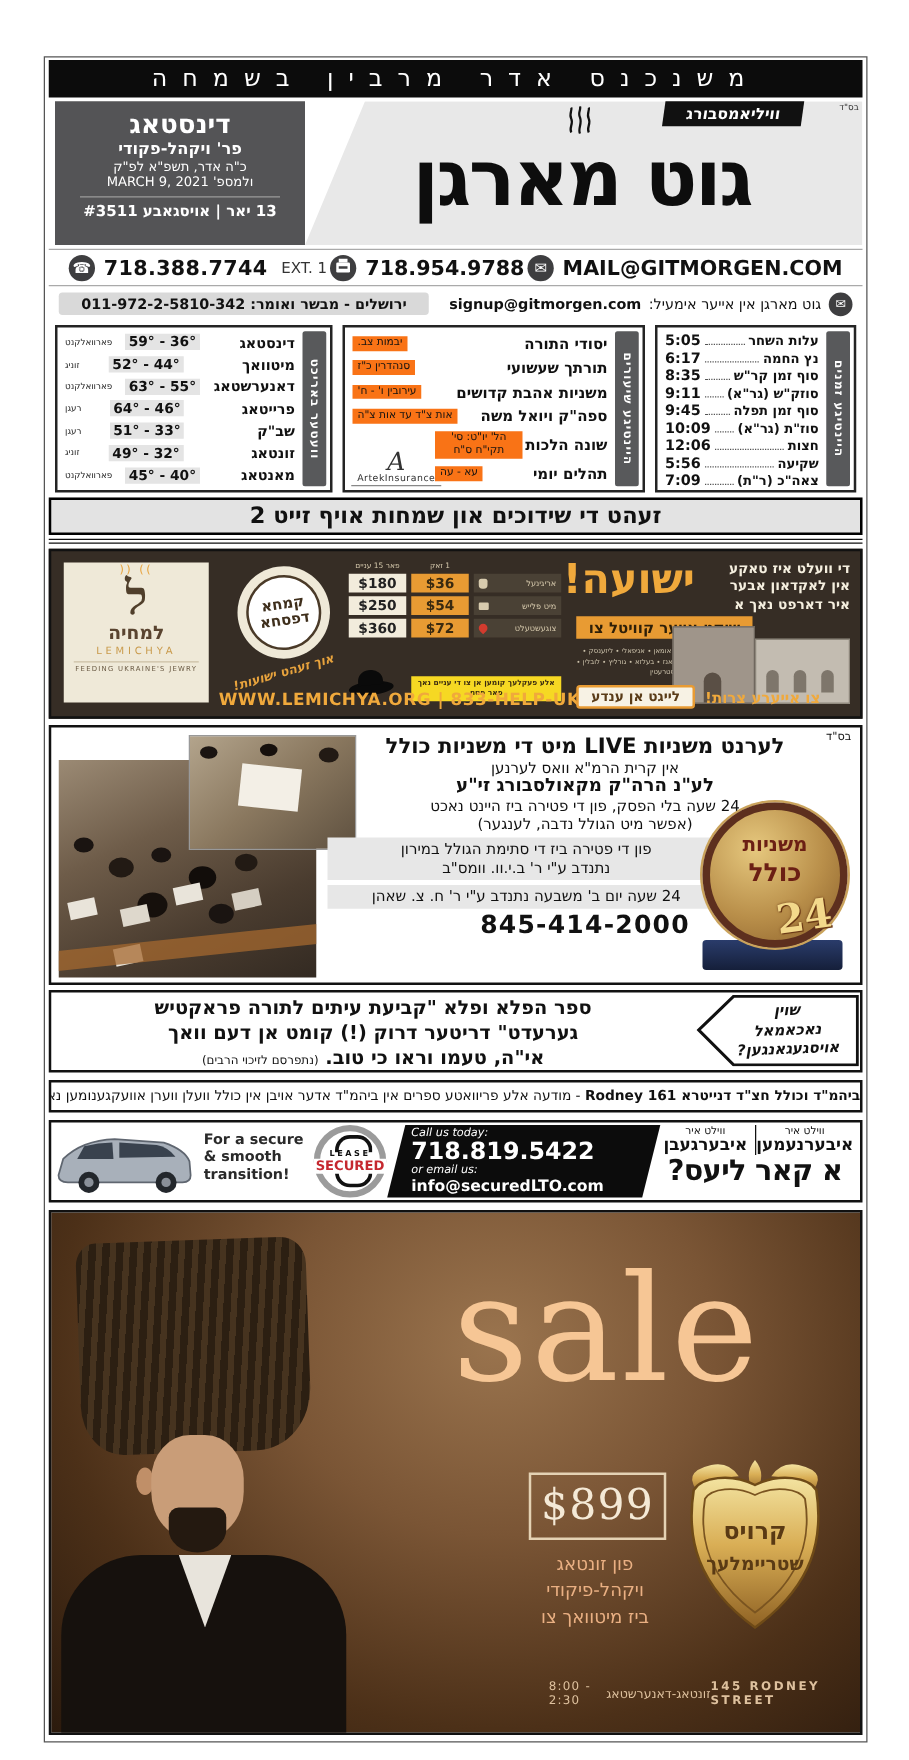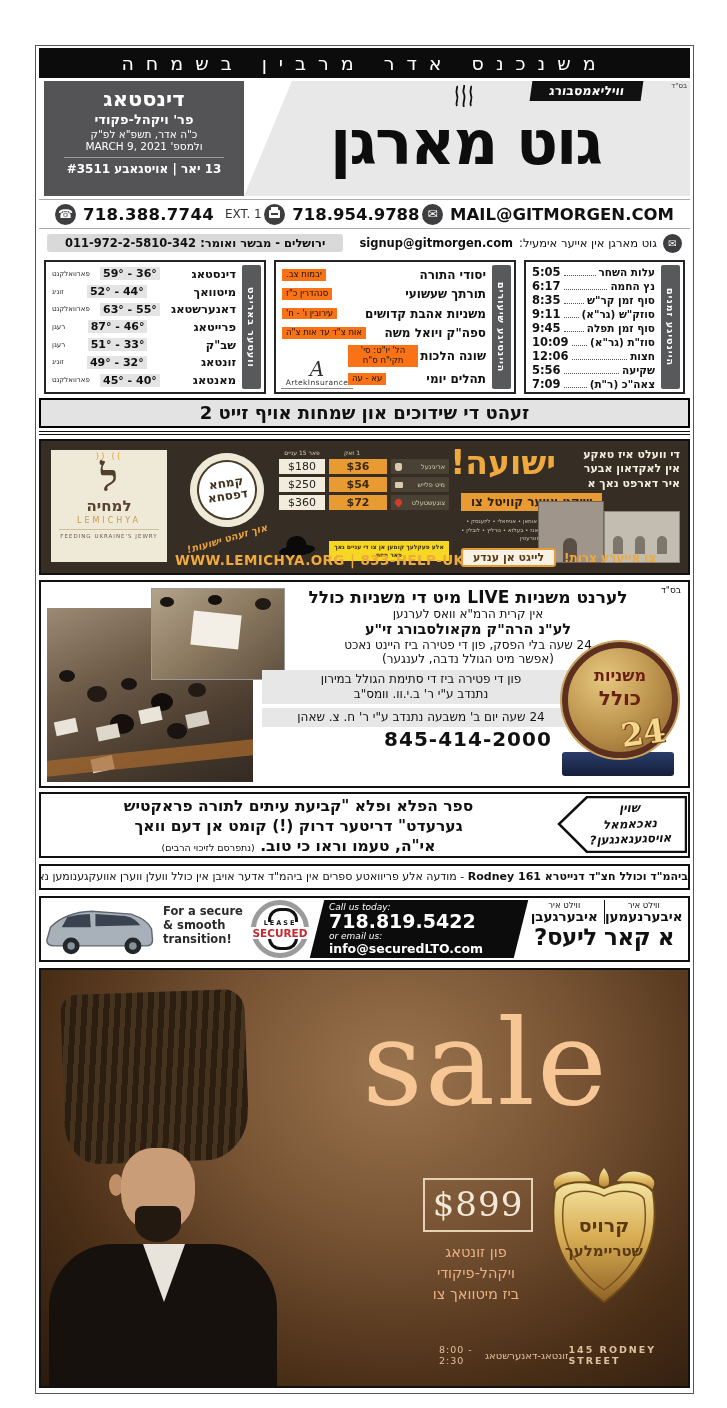--- a/index.html
+++ b/index.html
@@ -98,22 +98,22 @@
             display:flex;align-items:center;justify-content:center;transform:rotate(-8deg);}
   .lm-stamp-in{width:56px;height:56px;border-radius:50%;background:#fff;border:2px solid #4a3a28;display:flex;
                flex-direction:column;align-items:center;justify-content:center;font-weight:bold;color:#3f2f1c;
                font-size:12px;line-height:1.1;direction:rtl;}
   .lm-script{position:absolute;left:130px;top:92px;width:112px;color:#e8a33d;font-size:10px;font-weight:bold;
              font-style:italic;transform:rotate(-16deg);direction:rtl;text-align:center;}
   .lm-table{position:absolute;left:238px;top:8px;width:170px;}
   .lm-hdr{display:flex;gap:4px;}
   .lm-h{width:46px;text-align:center;font-size:6px;color:#d8cbae;direction:rtl;line-height:1.2;}
   .lm-row{display:flex;gap:4px;margin-top:3px;}
-  .lm-bulk{width:46px;background:#f2ecdc;color:#222;font-weight:normal;font-size:11px;text-align:center;padding:1px 0;}
-  .lm-single{width:26px;background:#e89b33;color:#3a2a10;font-weight:bold;font-size:11px;text-align:center;padding:1px 16px;}
+  .lm-bulk{width:46px;background:#f2ecdc;color:#222;font-weight:bold;font-size:11px;text-align:center;padding:1px 0;}
+  .lm-single{width:46px;background:#e89b33;color:#3a2a10;font-weight:bold;font-size:11px;text-align:center;padding:1px 0;}
   .lm-lab{flex:1;background:#4a4135;color:#d8cbae;font-size:6.5px;display:flex;align-items:center;
           justify-content:space-between;padding:0 4px;direction:rtl;}
   .ic-sack{width:7px;height:8px;background:#d8cbae;border-radius:2px 2px 3px 3px;flex:none;}
   .ic-box{width:8px;height:6px;background:#d8cbae;border-radius:1px;flex:none;}
   .ic-pin{width:7px;height:7px;background:#d23b2e;border-radius:50% 50% 50% 0;transform:rotate(-45deg);flex:none;}
   .lm-hat{position:absolute;left:238px;top:104px;width:36px;height:11px;background:#0a0a0a;border-radius:50%;transform:rotate(-6deg);}
   .lm-hat::before{content:"";position:absolute;top:-9px;left:8px;width:20px;height:12px;background:#0a0a0a;border-radius:9px 9px 0 0;}
   .lm-note{position:absolute;left:288px;top:100px;width:120px;background:#f6d823;color:#3a2a10;font-size:6px;
            font-weight:bold;direction:rtl;text-align:center;padding:2px 3px;line-height:1.35;box-sizing:border-box;}
   .lm-web{position:absolute;left:134px;bottom:5px;color:#f0a93c;font-weight:bold;font-size:13.5px;letter-spacing:.4px;}
@@ -307,21 +307,21 @@
           <span class="w-temp" dir="ltr">52° - 44°</span>
           <span class="w-cond">זוניג</span>
         </div>
         <div class="w-row">
           <span class="w-day">דאנערשטאג</span>
           <span class="w-temp" dir="ltr">63° - 55°</span>
           <span class="w-cond">פארוואלקנט</span>
         </div>
         <div class="w-row">
           <span class="w-day">פרייטאג</span>
-          <span class="w-temp" dir="ltr">87° - 46°</span>
+          <span class="w-temp" dir="ltr">64° - 46°</span>
           <span class="w-cond">רעגן</span>
         </div>
         <div class="w-row">
           <span class="w-day">שב"ק</span>
           <span class="w-temp" dir="ltr">51° - 33°</span>
           <span class="w-cond">רעגן</span>
         </div>
         <div class="w-row">
           <span class="w-day">זונטאג</span>
           <span class="w-temp" dir="ltr">49° - 32°</span>

